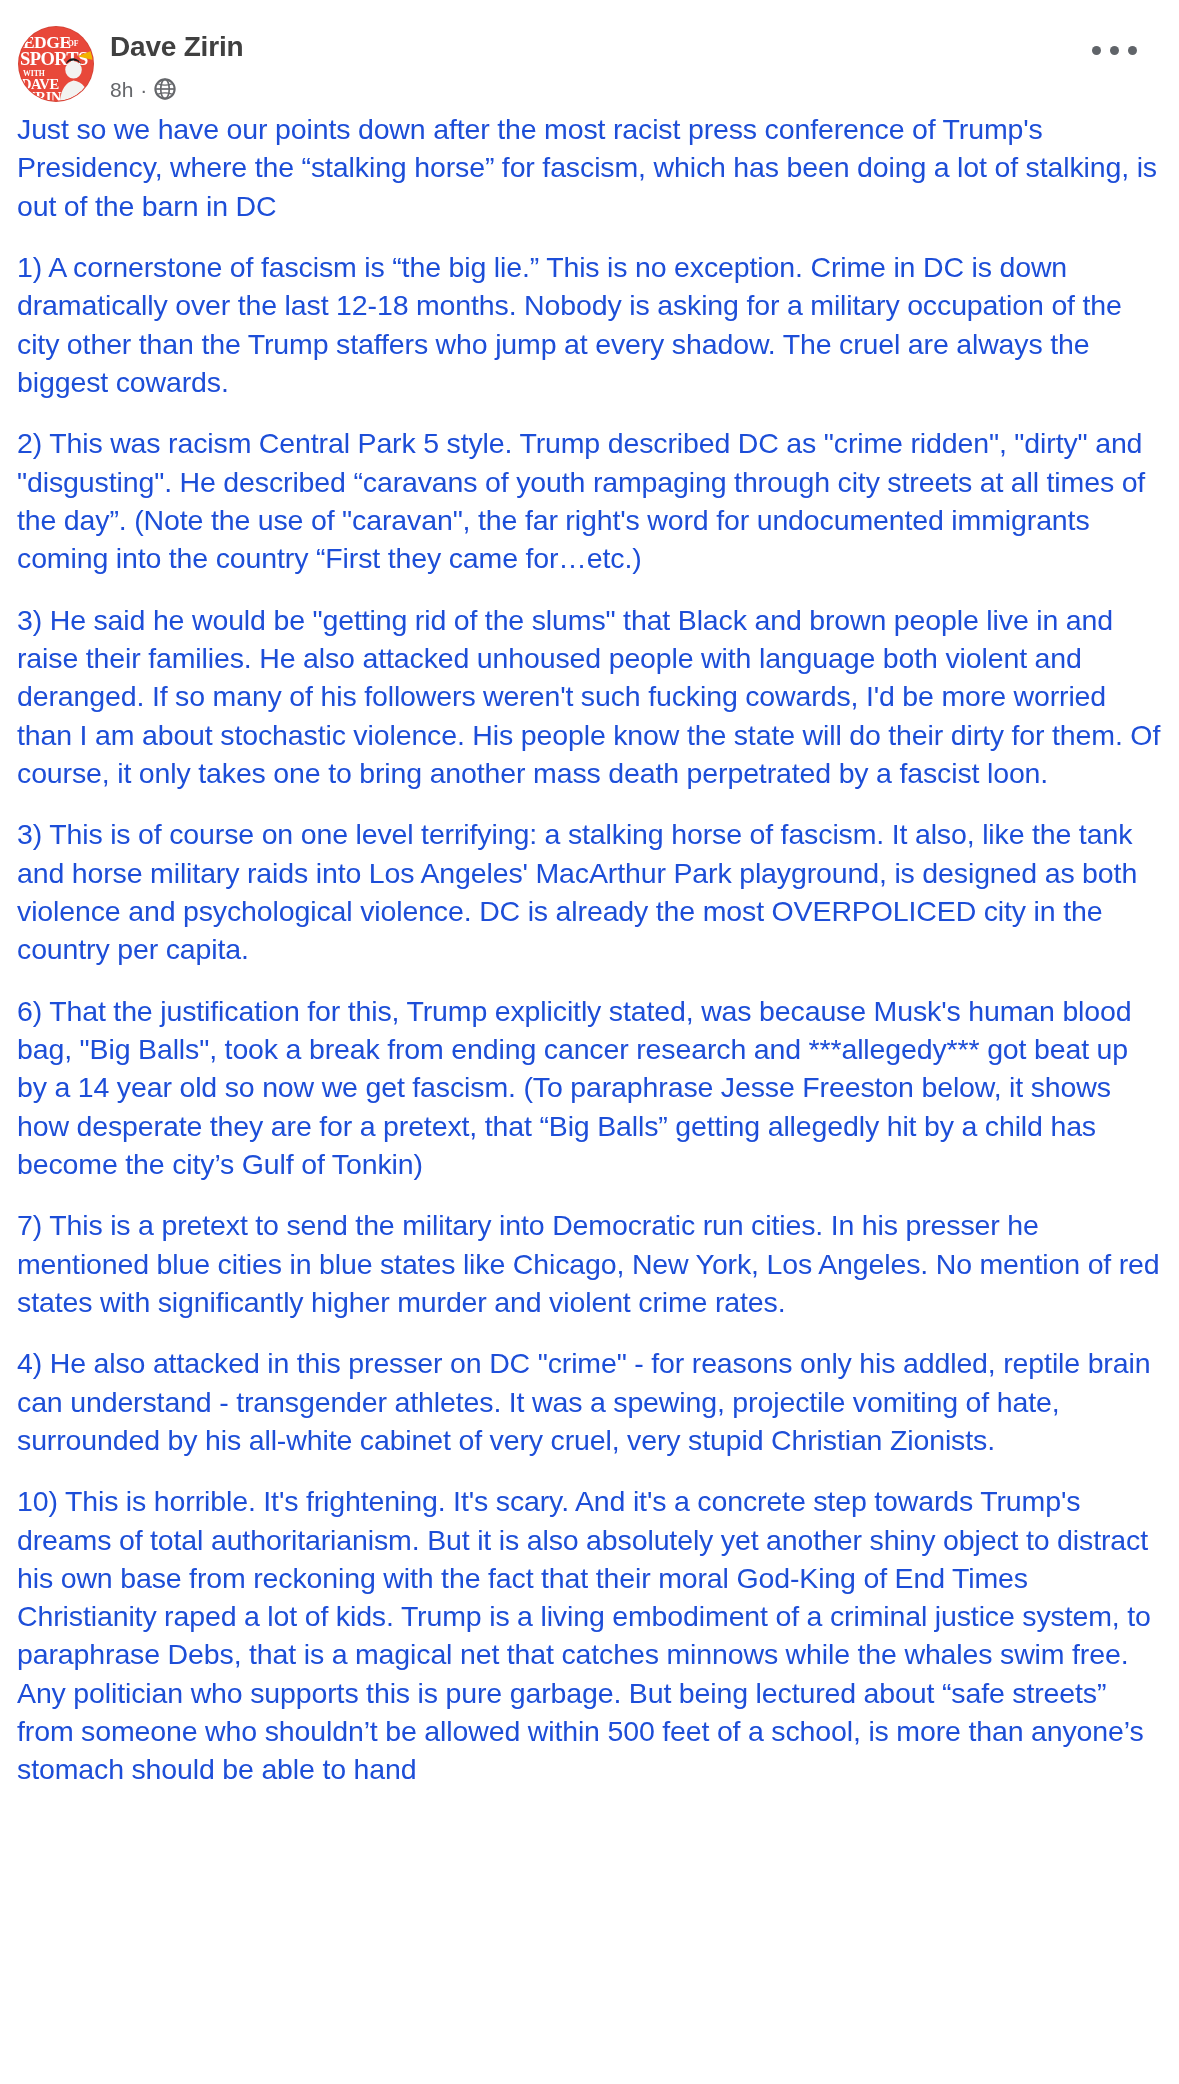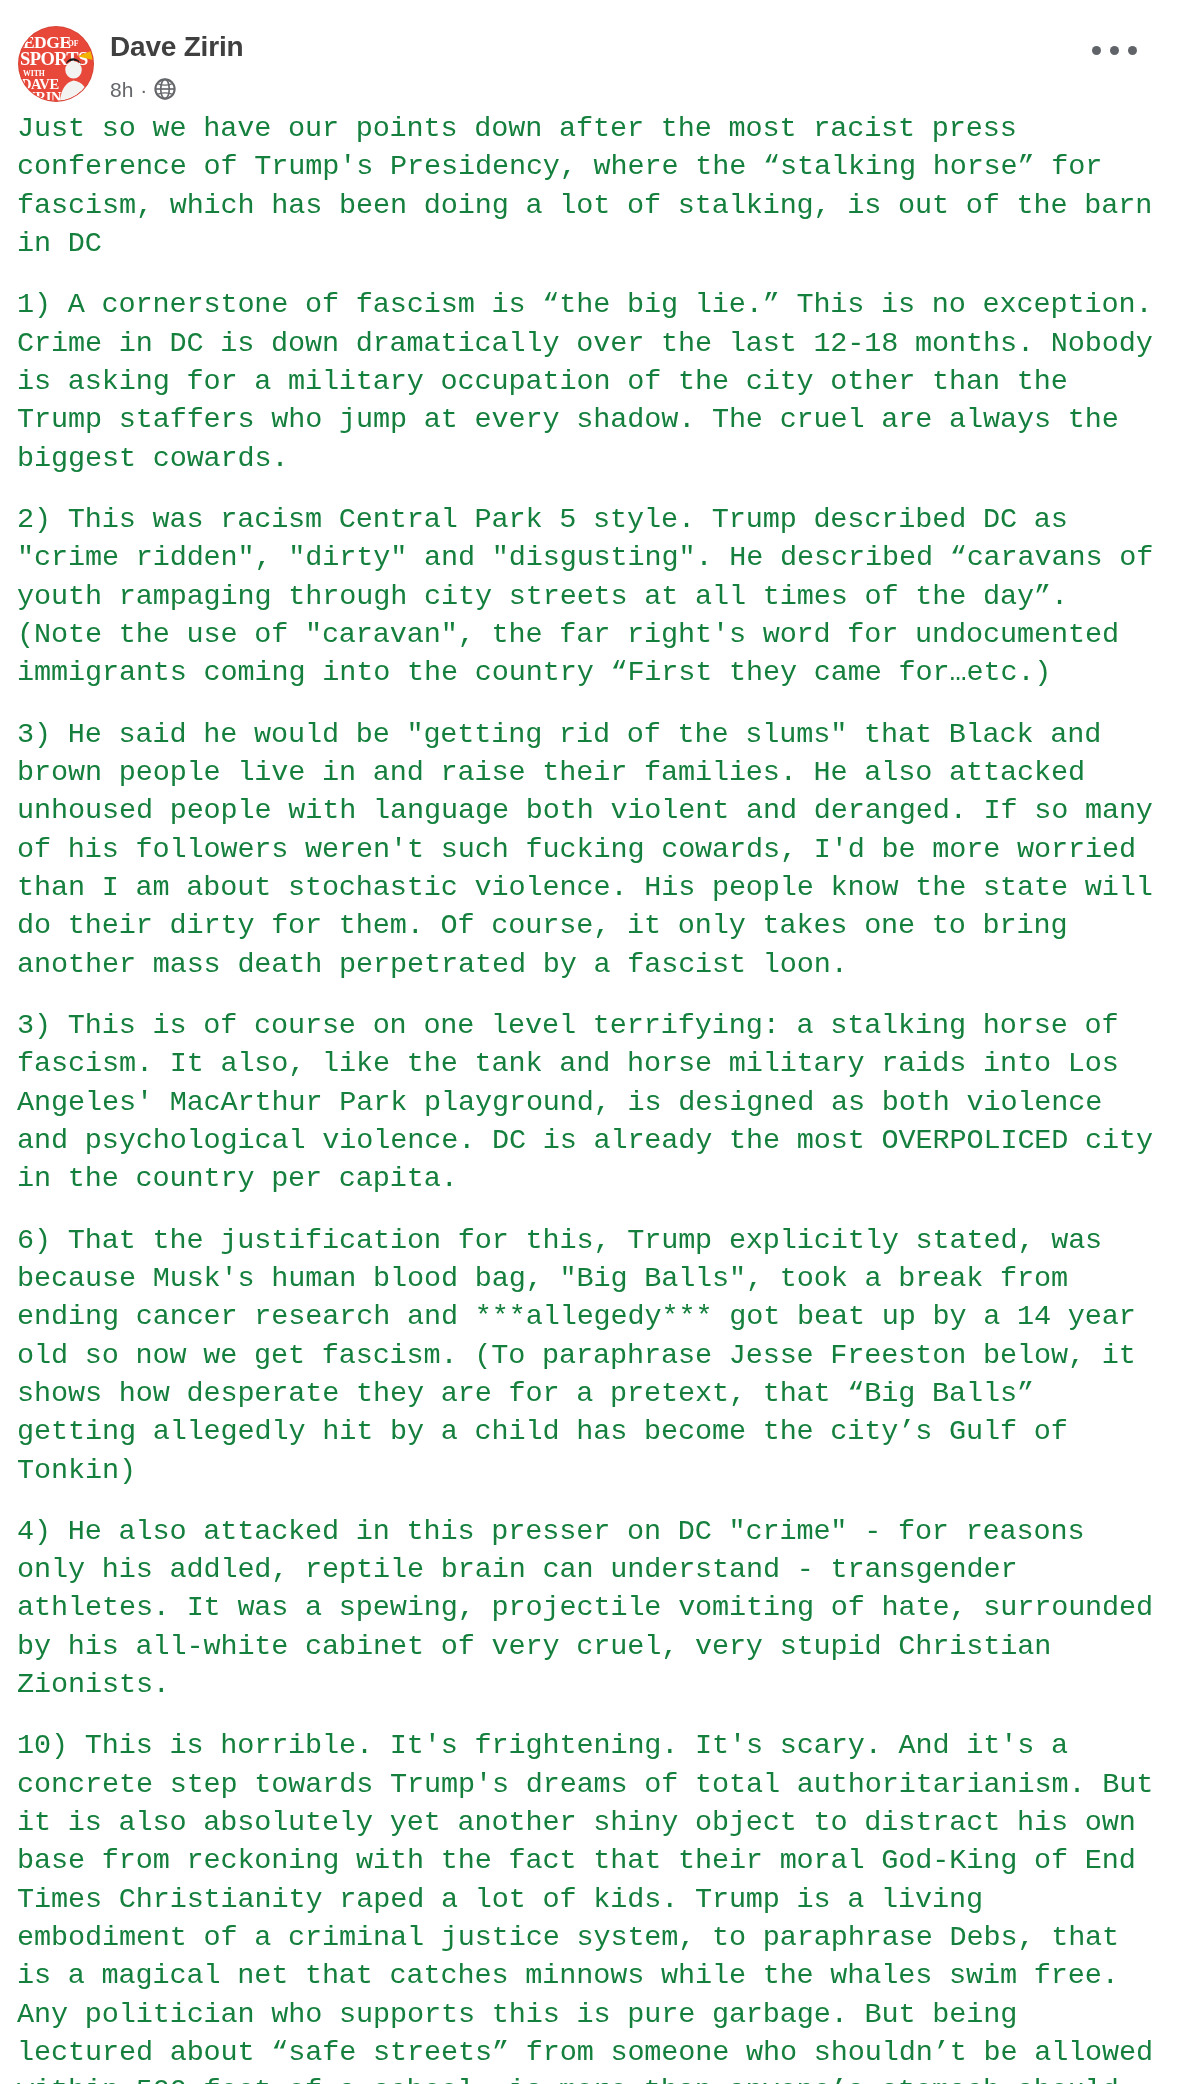--- a/index.html
+++ b/index.html
@@ -103,25 +103,24 @@
   }
 
   
   .post-body {
     padding: 4px 14px 10px 17px;
   }
 
   .post-body p {
     font-size: 28.5px;
     line-height: 1.345;
-    color: #15803d;
+    color: #1d4ed8;
     margin: 0 0 23px 0;
     letter-spacing: -0.12px;
     word-spacing: -0.2px;
-    font-family: Liberation Mono, monospace;
   }
   .post-body p:last-child { margin-bottom: 0; }
 </style>
 </head>
 <body>
 
 <div class="post">
 
   <div class="post-header">
 
@@ -178,17 +177,18 @@
     </div>
   </div>
 
   <div class="post-body">
     <p>Just so we have our points down after the most racist press conference of Trump's Presidency, where the “stalking horse” for fascism, which has been doing a lot of stalking, is out of the barn in DC</p>
     <p>1) A cornerstone of fascism is “the big lie.” This is no exception. Crime in DC is down dramatically over the last 12-18 months. Nobody is asking for a military occupation of the city other than the Trump staffers who jump at every shadow. The cruel are always the biggest cowards.</p>
     <p>2) This was racism Central Park 5 style. Trump described DC as "crime ridden", "dirty" and "disgusting". He described  “caravans of youth rampaging through city streets at all times of the day”. (Note the use of "caravan", the far right's word for undocumented immigrants coming into the country “First they came for…etc.)</p>
     <p>3) He said he would be "getting rid of the slums" that Black and brown people live in and raise their families. He also attacked unhoused people with language both violent and deranged. If so many of his followers weren't such fucking cowards, I'd be more worried than I am about stochastic violence. His people know the state will do their dirty for them. Of course, it only takes one to bring another mass death perpetrated by a fascist loon.</p>
     <p>3) This is of course on one level terrifying: a stalking horse of fascism. It also, like the tank and horse military raids into Los Angeles' MacArthur Park playground, is designed as both violence and psychological violence. DC is already the most OVERPOLICED city in the country per capita.</p>
     <p>6) That the justification for this, Trump explicitly stated, was because Musk's human blood bag, "Big Balls", took a break from ending cancer research and ***allegedy*** got beat up by a 14 year old so now we get fascism. (To paraphrase Jesse Freeston below, it shows how desperate they are for a pretext, that “Big Balls” getting allegedly hit by a child has become the city’s Gulf of Tonkin)</p>
+    <p>7) This is a pretext to send the military into Democratic run cities. In his presser he mentioned blue cities in blue states like Chicago, New York, Los Angeles. No mention of red states with significantly higher murder and violent crime rates.</p>
     <p>4) He also attacked in this presser on DC "crime" - for reasons only his addled, reptile brain can understand - transgender athletes. It was a spewing, projectile vomiting of hate, surrounded by his all-white cabinet of very cruel, very stupid Christian Zionists.</p>
     <p>10) This is horrible. It's frightening. It's scary. And it's a concrete step towards Trump's dreams of total authoritarianism. But it is also absolutely yet another shiny object to distract his own base from reckoning with the fact that their moral God-King of End Times Christianity raped a lot of kids. Trump is a living embodiment of a criminal justice system, to paraphrase Debs, that is a magical net that catches minnows while the whales swim free. Any politician who supports this is pure garbage. But being lectured about “safe streets” from someone who shouldn’t be allowed within 500 feet of a school, is more than anyone’s stomach should be able to hand</p>
   </div>
 
 </div>
 
 </body></html>

